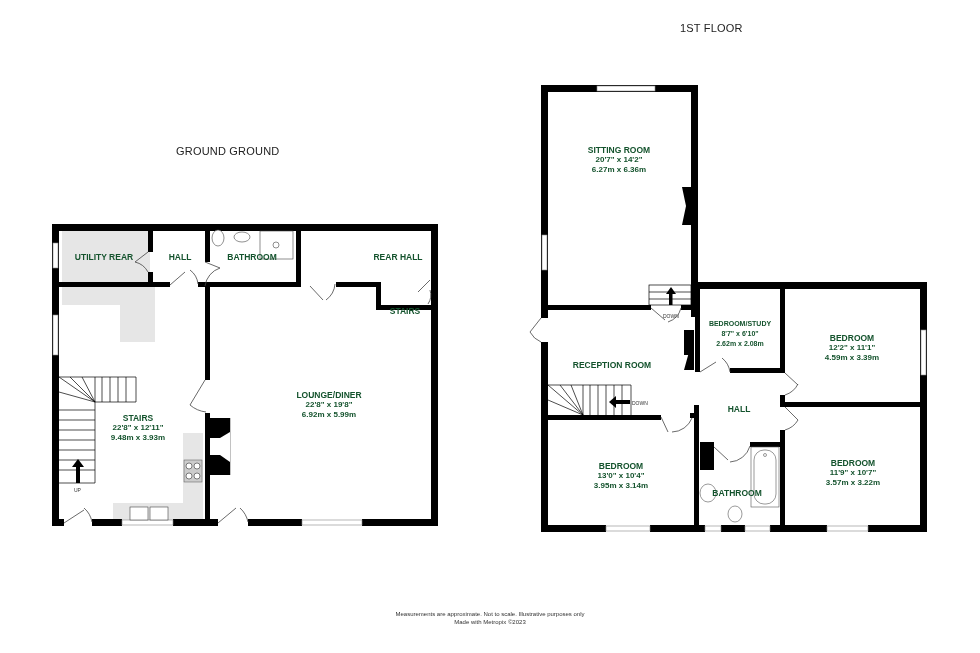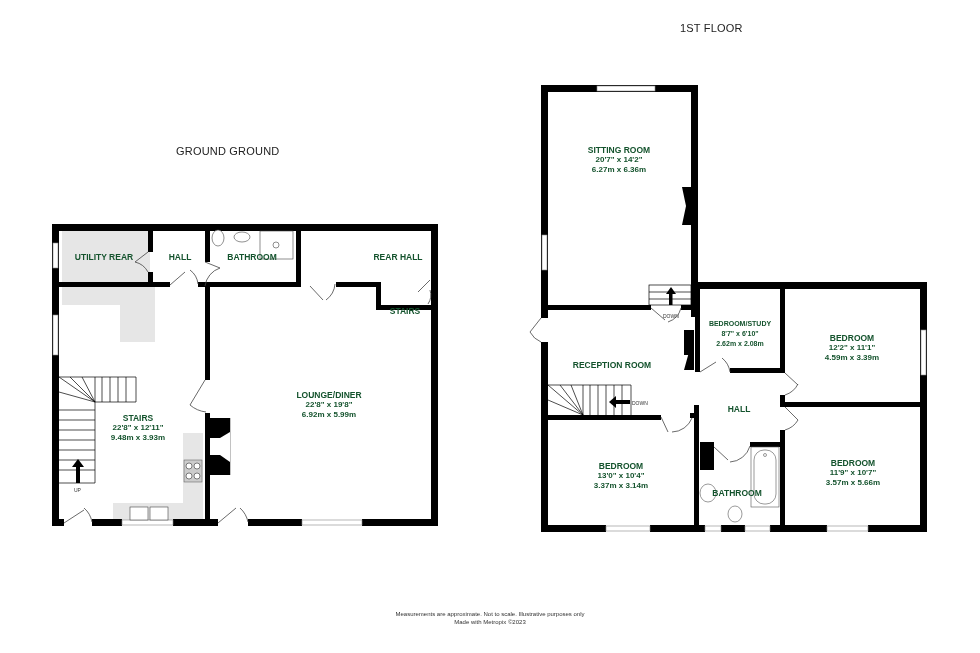--- a/index.html
+++ b/index.html
@@ -284,29 +284,29 @@
   <span class="name">BEDROOM</span>
   <span class="dim">12'2"  x 11'1"</span>
   <span class="dim">4.59m  x 3.39m</span>
 </div>
 <div class="room-label" style="left:739px; top:404px;">
   <span class="name">HALL</span>
 </div>
 <div class="room-label" style="left:621px; top:461px;">
   <span class="name">BEDROOM</span>
   <span class="dim">13'0"  x 10'4"</span>
-  <span class="dim">3.37m  x 3.14m</span>
+  <span class="dim">3.95m  x 3.14m</span>
 </div>
 <div class="room-label" style="left:737px; top:488px;">
   <span class="name">BATHROOM</span>
 </div>
 <div class="room-label" style="left:853px; top:458px;">
   <span class="name">BEDROOM</span>
   <span class="dim">11'9"  x 10'7"</span>
-  <span class="dim">3.57m  x 5.66m</span>
+  <span class="dim">3.57m  x 3.22m</span>
 </div>
 <div class="small-label" style="left:663px; top:313px;">DOWN</div>
 <div class="small-label" style="left:632px; top:400px;">DOWN</div>
 
 <div class="footer">
   <div>Measurements are approximate.  Not to scale.  Illustrative purposes only</div>
   <div>Made with Metropix ©2023</div>
 </div>
 
 </body></html>

